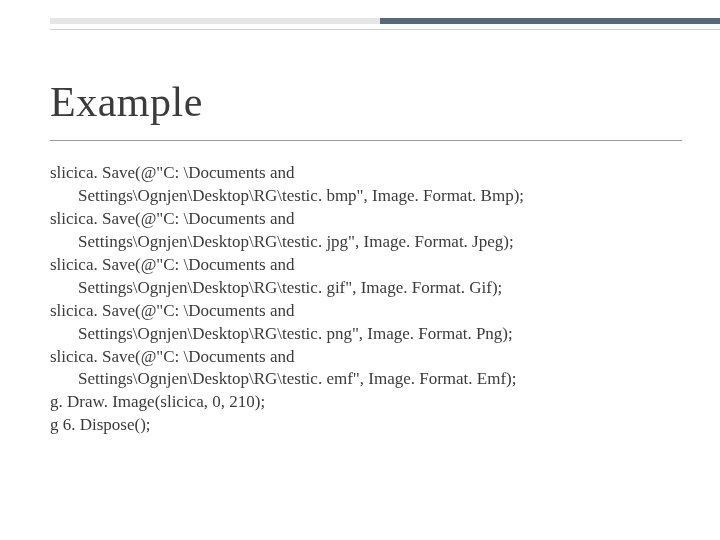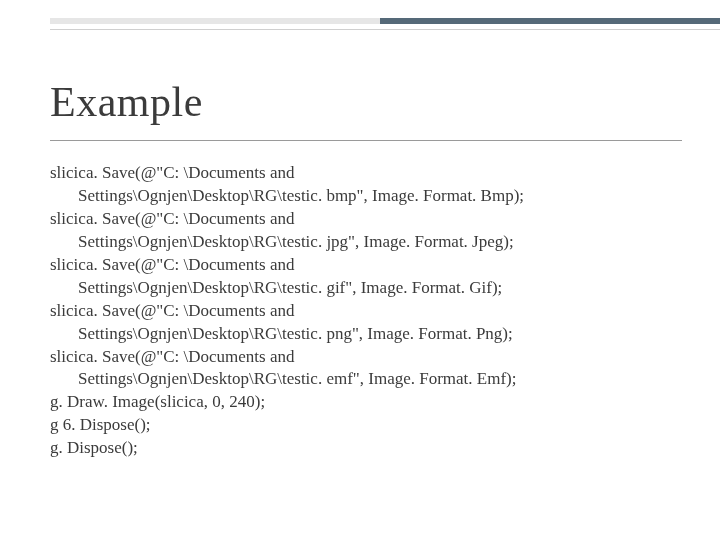--- a/index.html
+++ b/index.html
@@ -92,17 +92,16 @@
     <div class="stmt">slicica. Save(@"C: \Documents and</div>
     <div class="cont">Settings\Ognjen\Desktop\RG\testic. bmp", Image. Format. Bmp);</div>
     <div class="stmt">slicica. Save(@"C: \Documents and</div>
     <div class="cont">Settings\Ognjen\Desktop\RG\testic. jpg", Image. Format. Jpeg);</div>
     <div class="stmt">slicica. Save(@"C: \Documents and</div>
     <div class="cont">Settings\Ognjen\Desktop\RG\testic. gif", Image. Format. Gif);</div>
     <div class="stmt">slicica. Save(@"C: \Documents and</div>
     <div class="cont">Settings\Ognjen\Desktop\RG\testic. png", Image. Format. Png);</div>
     <div class="stmt">slicica. Save(@"C: \Documents and</div>
     <div class="cont">Settings\Ognjen\Desktop\RG\testic. emf", Image. Format. Emf);</div>
-    <div class="stmt">g. Draw. Image(slicica, 0, 240);</div>
+    <div class="stmt">g. Draw. Image(slicica, 0, 210);</div>
     <div class="stmt">g 6. Dispose();</div>
-    <div class="stmt">g. Dispose();</div>
   </div>
 </div>
 
 </body></html>

